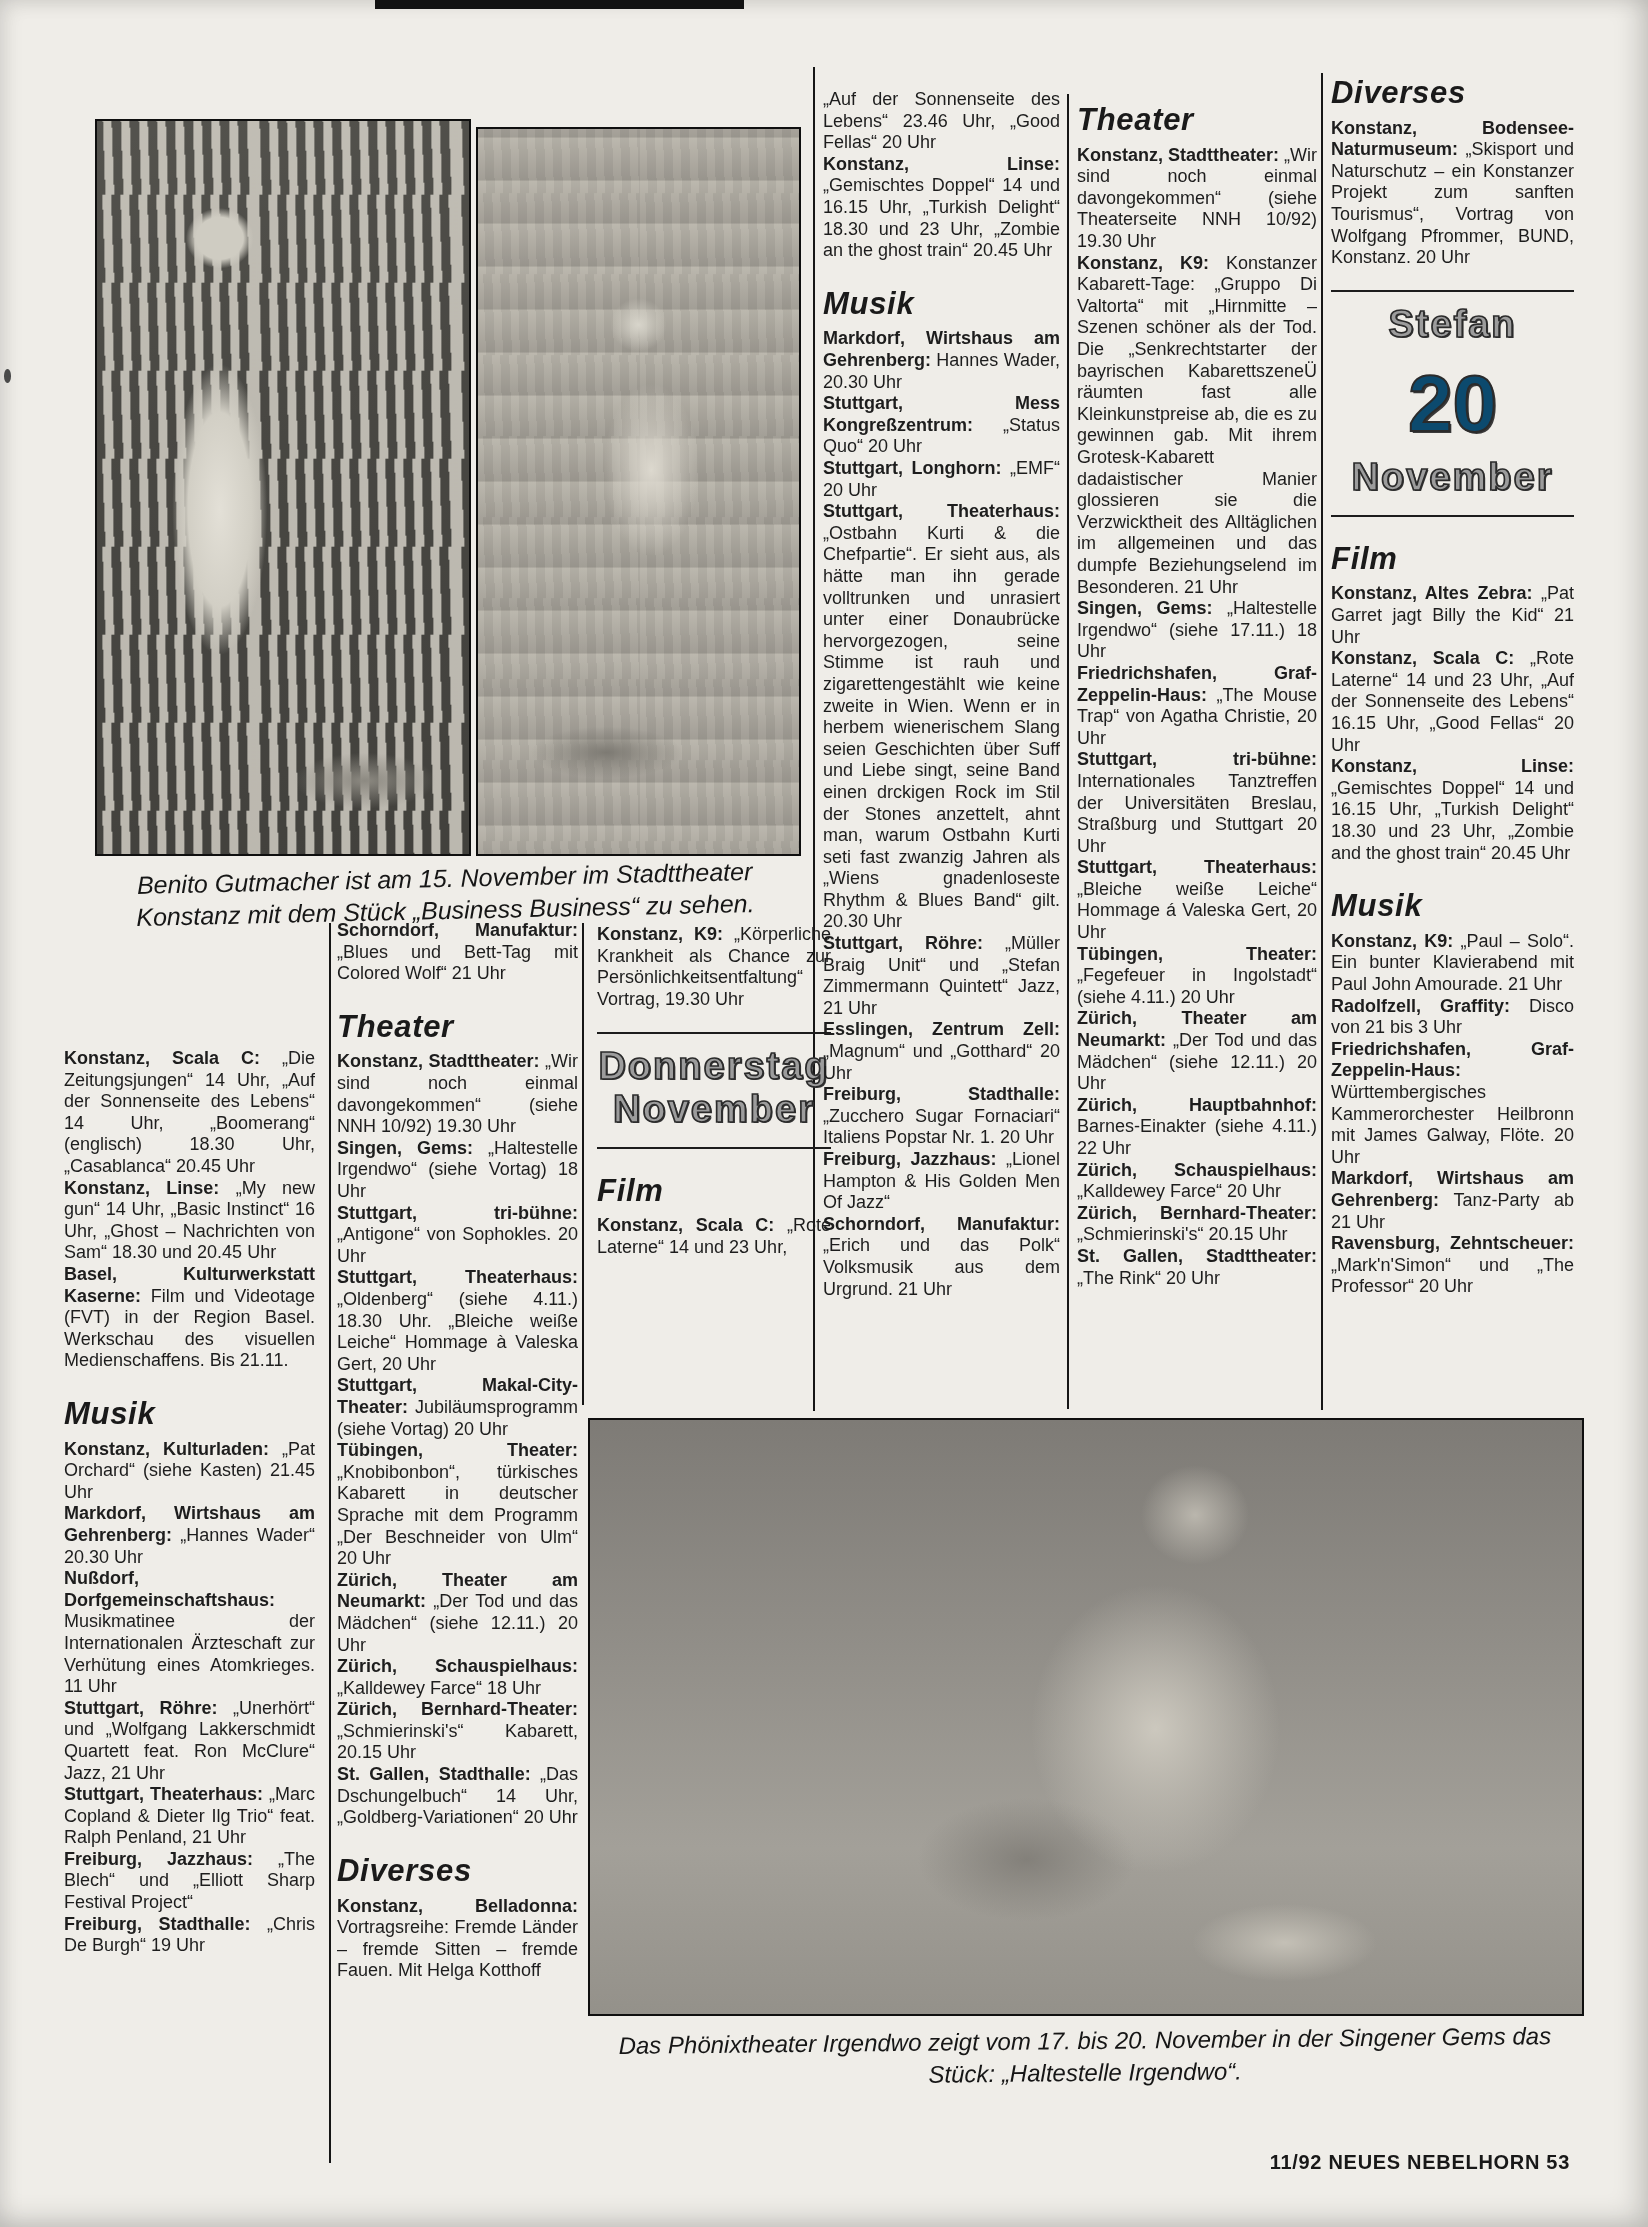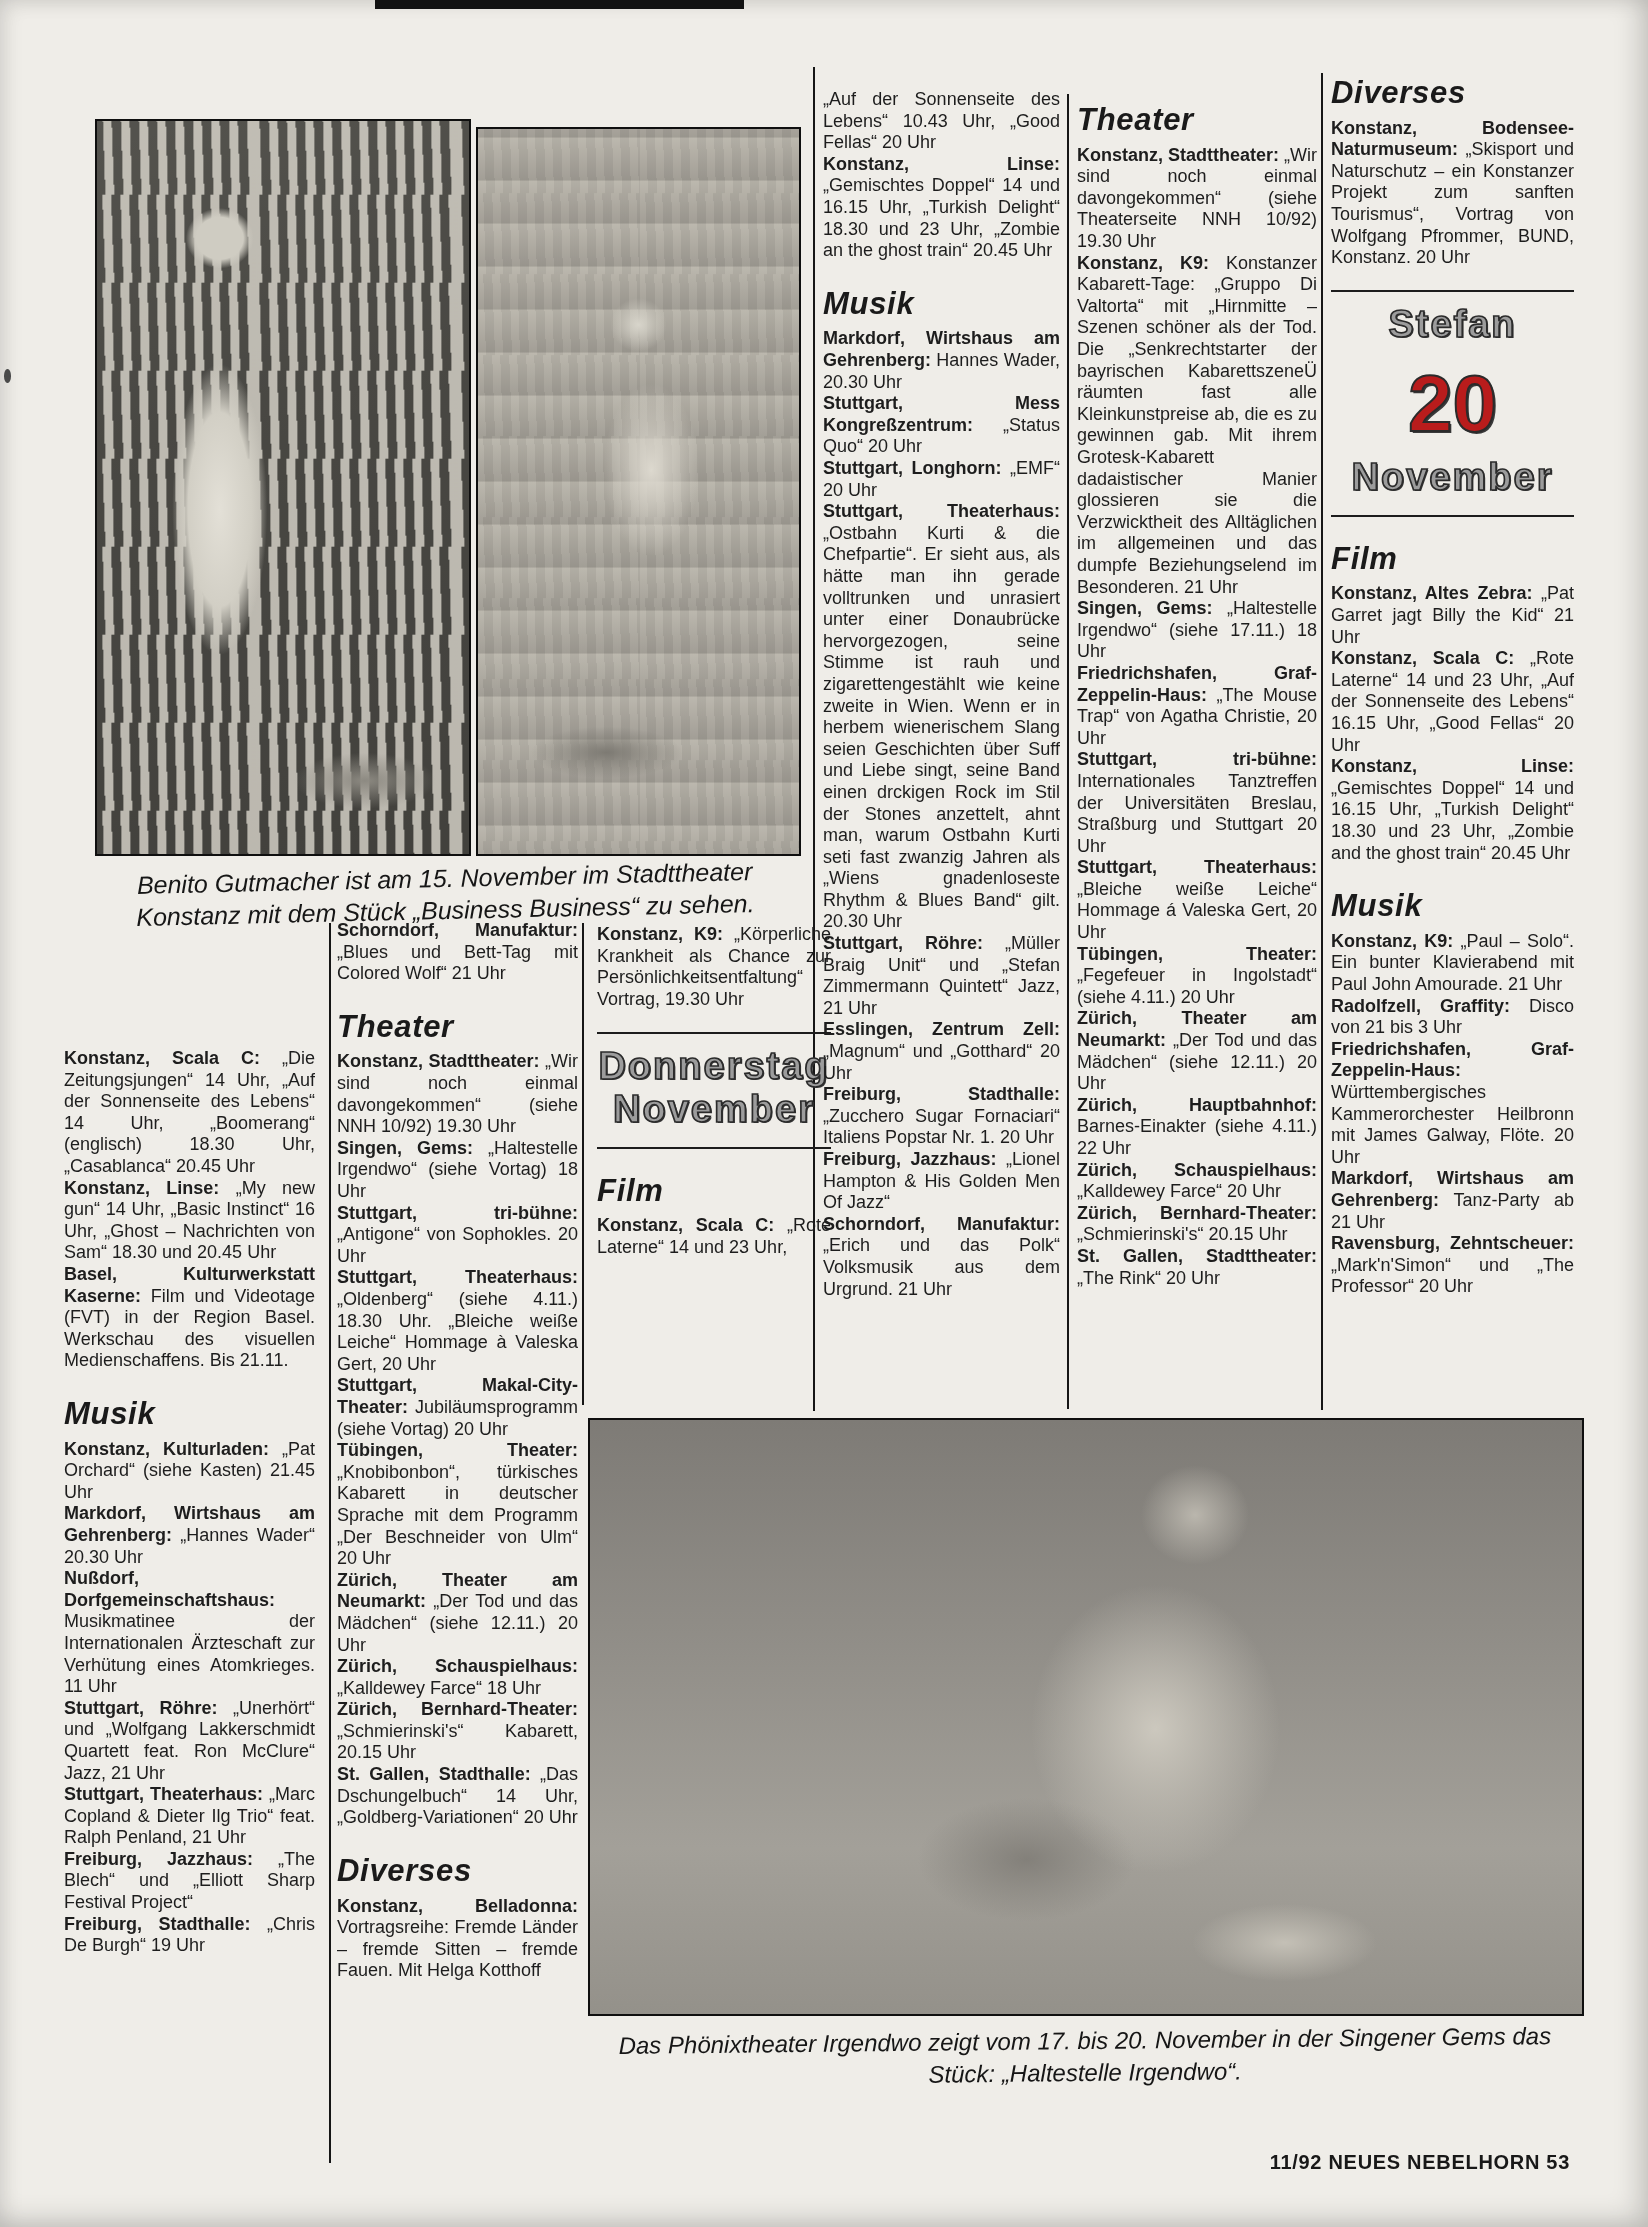--- a/index.html
+++ b/index.html
@@ -72,21 +72,21 @@
   .entry{margin:0;font-size:18px;line-height:21.6px;text-align:justify;color:#1d1d1d;}
   .entry .venue{font-weight:700;}
   .sec-heading{font-size:31px;font-style:italic;font-weight:600;letter-spacing:0.7px;margin:24px 0 6.7px;color:#1a1a1a;}
   .col .sec-heading:first-child{margin-top:0;}
 
   .daybox{border-top:2.7px solid #1c1c1c;border-bottom:2.7px solid #1c1c1c;
     text-align:center;margin:21.6px 0 19px;padding:10.8px 0 16px;}
   .day-name,.day-month{font-size:38px;font-weight:700;letter-spacing:2px;
     color:#9c9c9c;-webkit-text-stroke:1.7px #2b2b2b;text-shadow:1.3px 1.3px 0 #3a3a3a;}
   .day-num{font-size:80px;font-weight:700;line-height:1.1;margin:13.5px 0 8px;
-    color:#b91c1c;-webkit-text-stroke:2px #2b2b2b;text-shadow:2px 2px 0 #3a3a3a;}
+    color:#0c4a6e;-webkit-text-stroke:2px #2b2b2b;text-shadow:2px 2px 0 #3a3a3a;}
 </style>
 </head>
 <body>
 
 <div class="page">
   <div class="artifact top-bar"></div>
   <div class="artifact ink-speck"></div>
 
   <div class="photo photo-tl"></div>
   <div class="photo photo-tr"></div>
@@ -130,21 +130,21 @@
   <div class="col col3">
       <p class="entry"><span class="venue">Konstanz, K9: </span>„Körperliche Krankheit als Chance zur Persönlichkeitsentfaltung“ Vortrag, 19.30 Uhr</p>
       <div class="daybox">
         <div class="day-name">Donnerstag</div>
         <div class="day-month">November</div>
       </div>
       <div class="sec-heading">Film</div>
       <p class="entry"><span class="venue">Konstanz, Scala C: </span>„Rote Laterne“ 14 und 23 Uhr,</p>
     </div>
   <div class="col col4">
-      <p class="entry">„Auf der Sonnenseite des Lebens“ 10.43 Uhr, „Good Fellas“ 20 Uhr</p>
+      <p class="entry">„Auf der Sonnenseite des Lebens“ 23.46 Uhr, „Good Fellas“ 20 Uhr</p>
       <p class="entry"><span class="venue">Konstanz, Linse: </span>„Gemischtes Doppel“ 14 und 16.15 Uhr, „Turkish Delight“ 18.30 und 23 Uhr, „Zombie an the ghost train“ 20.45 Uhr</p>
       <div class="sec-heading">Musik</div>
       <p class="entry"><span class="venue">Markdorf, Wirtshaus am Gehrenberg: </span>Hannes Wader, 20.30 Uhr</p>
       <p class="entry"><span class="venue">Stuttgart, Mess Kongreßzentrum: </span>„Status Quo“ 20 Uhr</p>
       <p class="entry"><span class="venue">Stuttgart, Longhorn: </span>„EMF“ 20 Uhr</p>
       <p class="entry"><span class="venue">Stuttgart, Theaterhaus: </span>„Ostbahn Kurti &amp; die Chefpartie“. Er sieht aus, als hätte man ihn gerade volltrunken und unrasiert unter einer Donaubrücke hervorgezogen, seine Stimme ist rauh und zigarettengestählt wie keine zweite in Wien. Wenn er in herbem wienerischem Slang seien Geschichten über Suff und Liebe singt, seine Band einen drckigen Rock im Stil der Stones anzettelt, ahnt man, warum Ostbahn Kurti seti fast zwanzig Jahren als „Wiens gnadenloseste Rhythm &amp; Blues Band“ gilt. 20.30 Uhr</p>
       <p class="entry"><span class="venue">Stuttgart, Röhre: </span>„Müller Braig Unit“ und „Stefan Zimmermann Quintett“ Jazz, 21 Uhr</p>
       <p class="entry"><span class="venue">Esslingen, Zentrum Zell: </span>„Magnum“ und „Gotthard“ 20 Uhr</p>
       <p class="entry"><span class="venue">Freiburg, Stadthalle: </span>„Zucchero Sugar Fornaciari“ Italiens Popstar Nr. 1. 20 Uhr</p>
       <p class="entry"><span class="venue">Freiburg, Jazzhaus: </span>„Lionel Hampton &amp; His Golden Men Of Jazz“</p>

